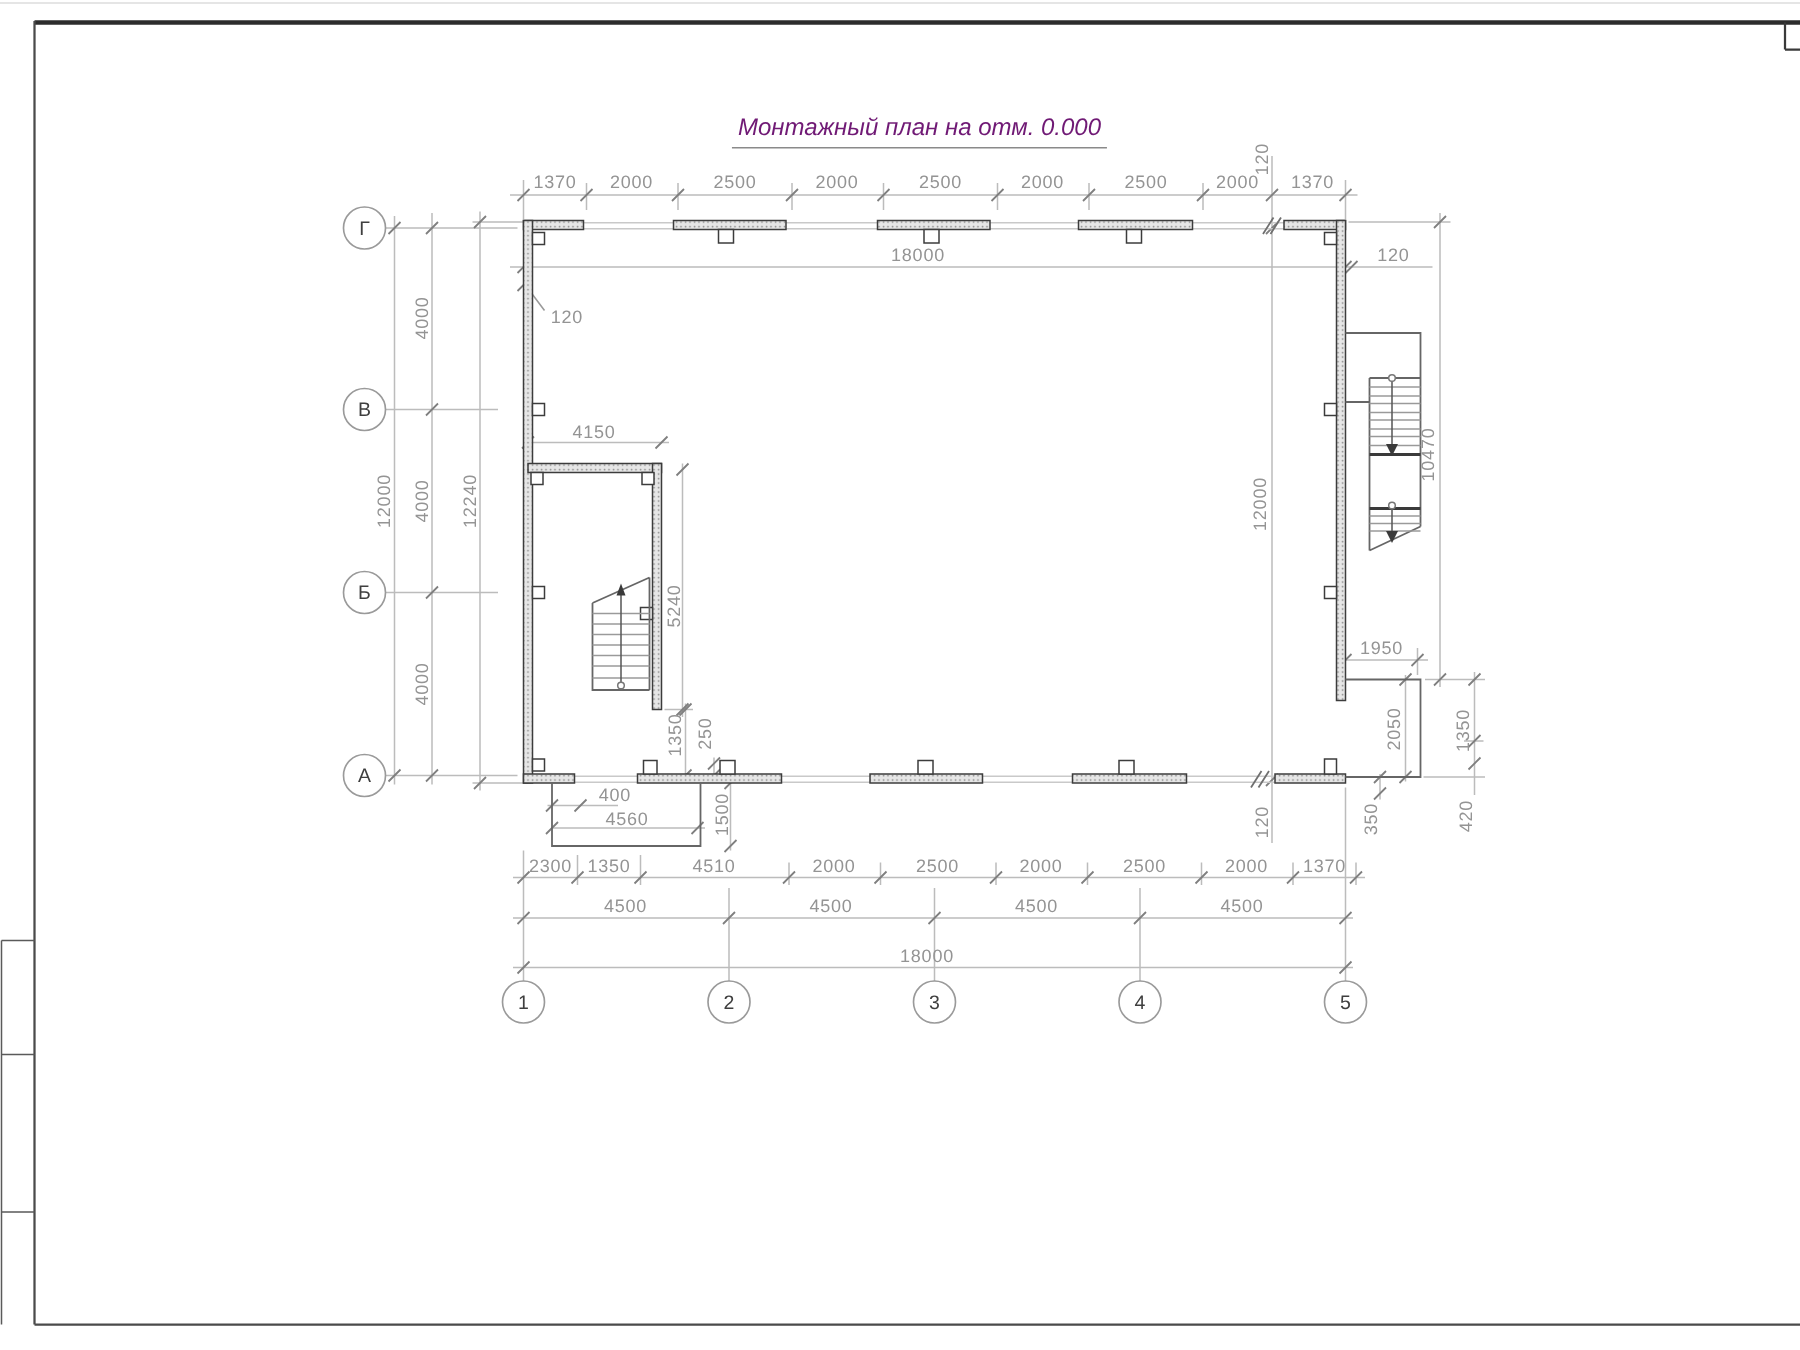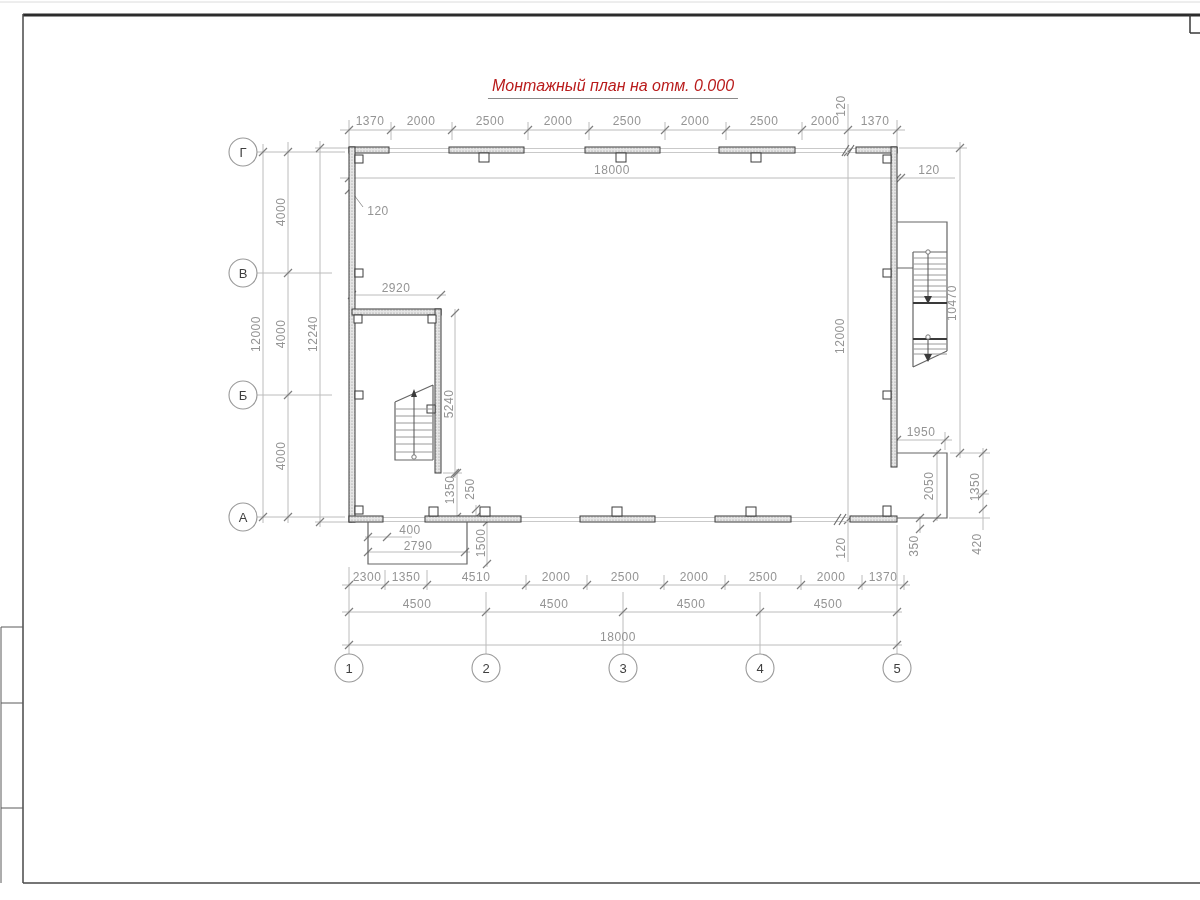--- a/index.html
+++ b/index.html
@@ -5,21 +5,21 @@
   html,body{margin:0;padding:0;background:#fff;}
   #sheet{position:relative;width:1200px;height:900px;background:#ffffff;overflow:hidden;
          font-family:"Liberation Sans",sans-serif;}
   #plan-svg{position:absolute;left:0;top:0;}
   .lbl{position:absolute;transform:translate(-50%,-50%);font-size:12px;color:#949494;
        white-space:nowrap;letter-spacing:.5px;line-height:1;}
   .lbl.rot{transform:translate(-50%,-50%) rotate(-90deg);}
   .axis-lbl{position:absolute;transform:translate(-50%,-50%);font-size:13px;color:#3f3f3f;
        line-height:1;}
   .title{position:absolute;left:613px;top:88px;transform:translate(-50%,-50%);
-       font-size:16px;font-style:italic;color:#b91c1c;border-bottom:1px solid #8a8a8a;
+       font-size:16px;font-style:italic;color:#701a75;border-bottom:1px solid #8a8a8a;
        padding:0 4px 3px 4px;white-space:nowrap;}
 </style>
 </head>
 <body>
 
 <div id="sheet">
 
 <svg id="plan-svg" width="1200" height="900" viewBox="0 0 1200 900">
   <defs>
     <pattern id="hatch" width="3" height="3" patternUnits="userSpaceOnUse">
@@ -197,27 +197,27 @@
 <div class="lbl" style="left:929px;top:170px">120</div>
 
 <div class="lbl" style="left:378px;top:211px">120</div>
 
 <div class="lbl rot" style="left:256px;top:334px">12000</div>
 <div class="lbl rot" style="left:281px;top:212px">4000</div>
 <div class="lbl rot" style="left:281px;top:334px">4000</div>
 <div class="lbl rot" style="left:281px;top:456px">4000</div>
 <div class="lbl rot" style="left:313px;top:334px">12240</div>
 
-<div class="lbl" style="left:396px;top:288px">2920</div>
+<div class="lbl" style="left:396px;top:288px">4150</div>
 <div class="lbl rot" style="left:449px;top:404px">5240</div>
 <div class="lbl rot" style="left:450px;top:490px">1350</div>
 <div class="lbl rot" style="left:470px;top:489px">250</div>
 
 <div class="lbl" style="left:410px;top:530px">400</div>
-<div class="lbl" style="left:418px;top:546px">2790</div>
+<div class="lbl" style="left:418px;top:546px">4560</div>
 <div class="lbl rot" style="left:481px;top:543px">1500</div>
 
 <div class="lbl" style="left:367px;top:577px">2300</div>
 <div class="lbl" style="left:406px;top:577px">1350</div>
 <div class="lbl" style="left:476px;top:577px">4510</div>
 <div class="lbl" style="left:556px;top:577px">2000</div>
 <div class="lbl" style="left:625px;top:577px">2500</div>
 <div class="lbl" style="left:694px;top:577px">2000</div>
 <div class="lbl" style="left:763px;top:577px">2500</div>
 <div class="lbl" style="left:831px;top:577px">2000</div>

